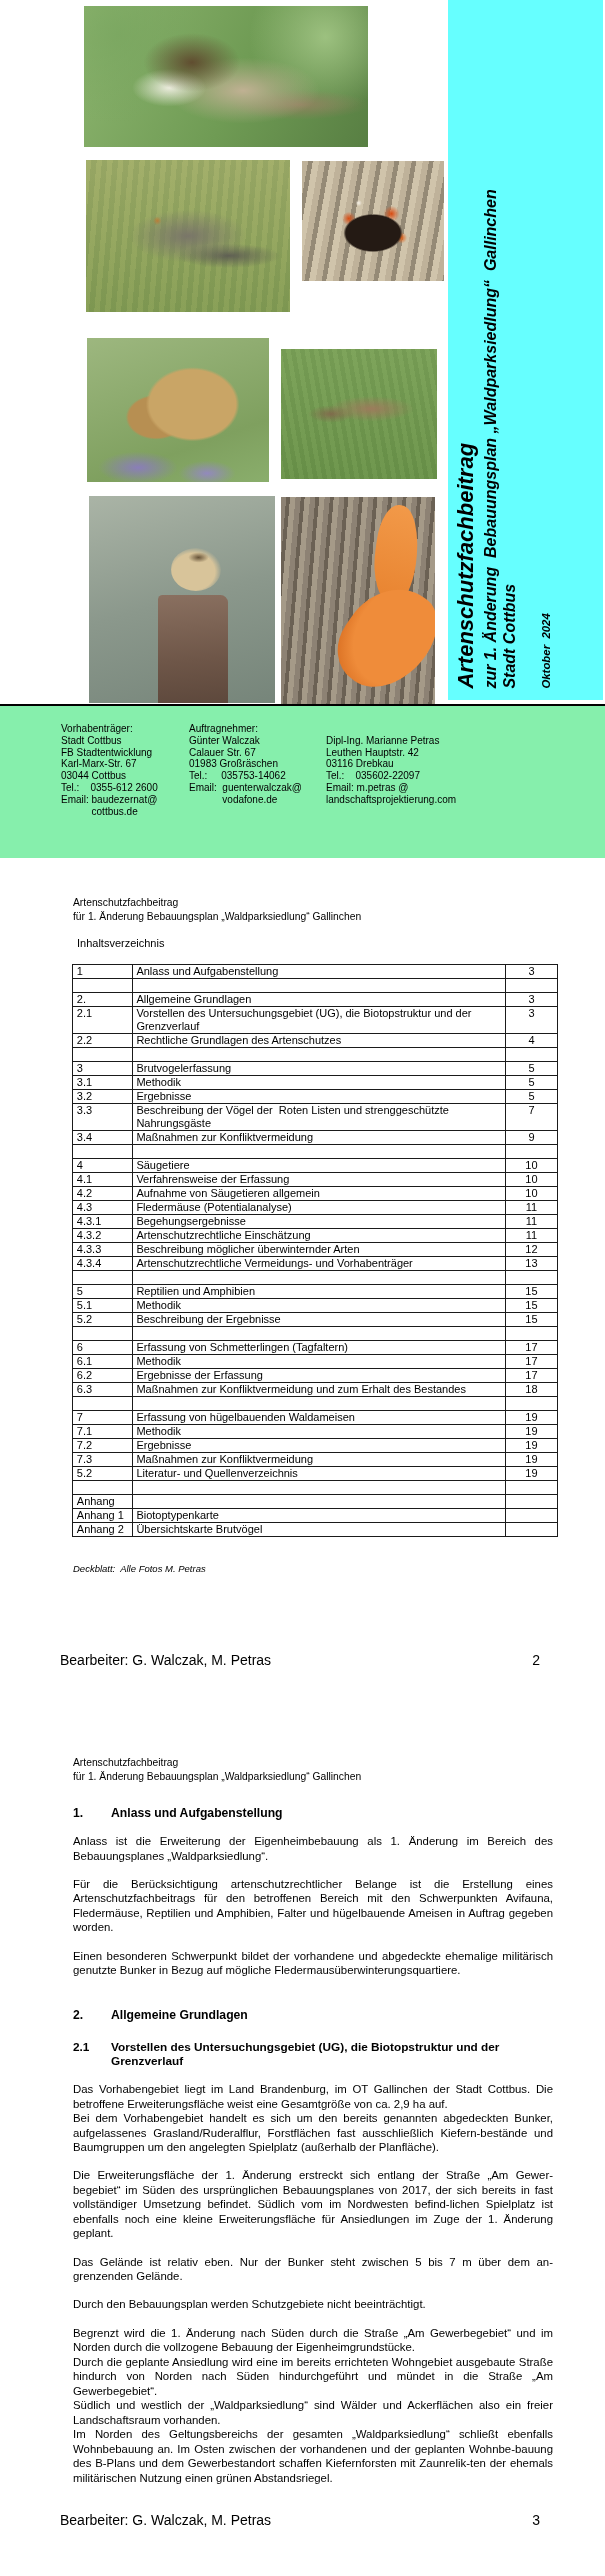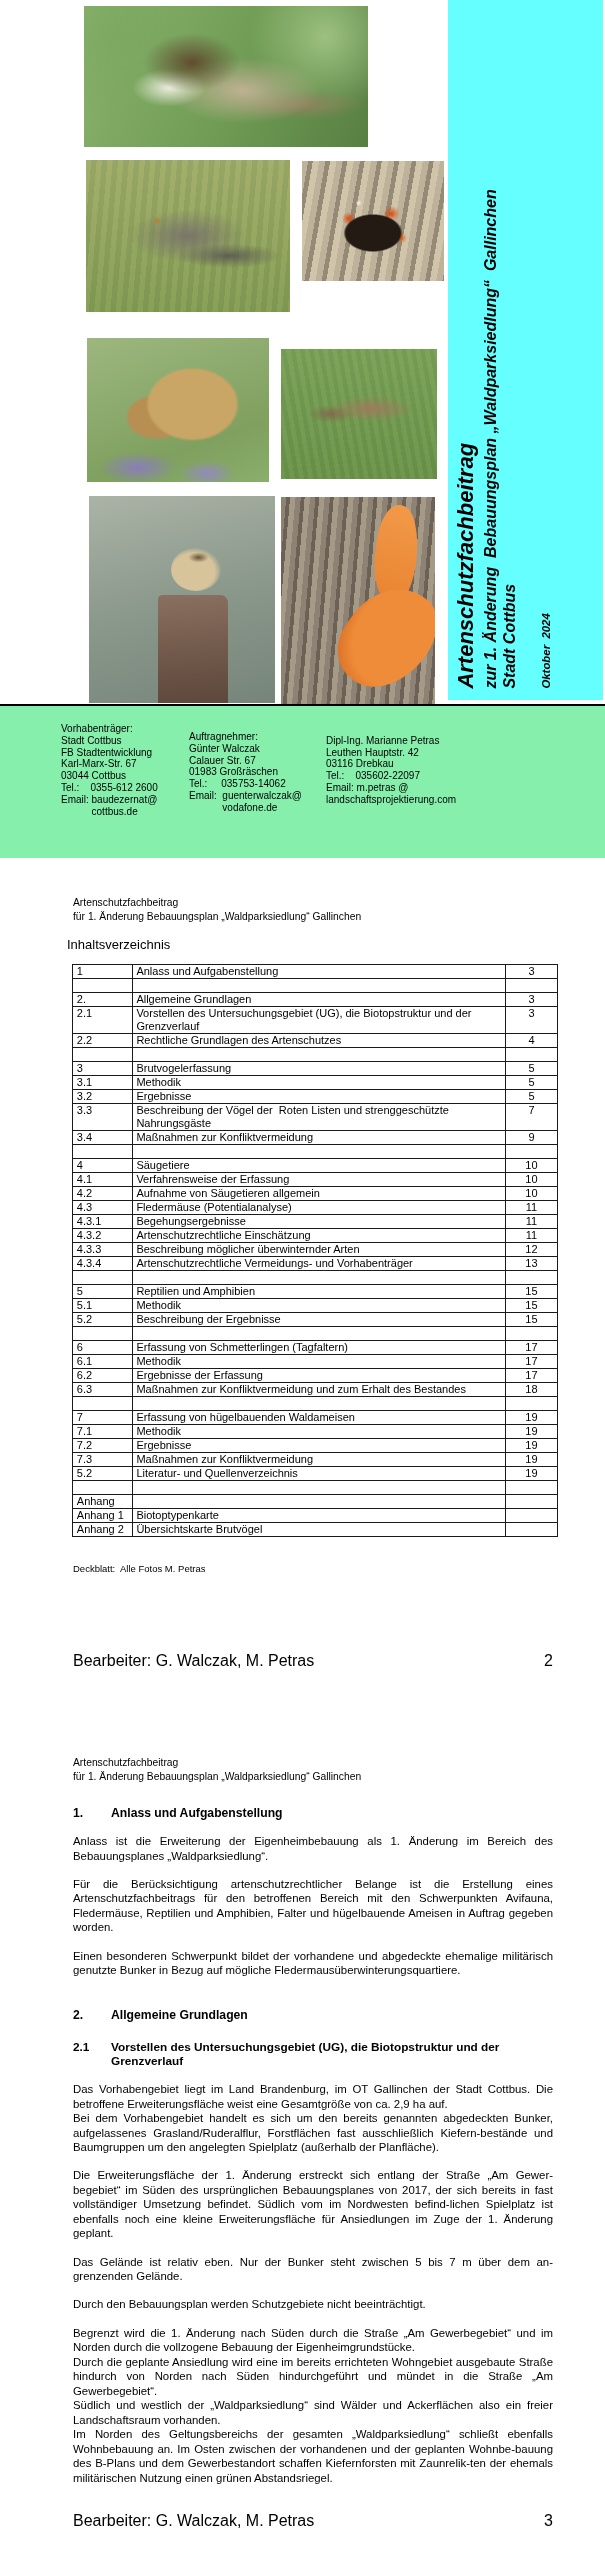--- a/index.html
+++ b/index.html
@@ -72,40 +72,40 @@
   .vt-main{font-size:22px;margin-bottom:3px;}
   .vt-sub{font-size:16px;}
   .vt-city{font-size:16px;margin-top:1.5px;}
   .vt-date{font-size:11.4px;margin-top:20px;}
 
   
   .contact-box{position:absolute;left:0;top:704px;width:605px;height:155px;
     background:#86efac;border-top:2.3px solid #000;box-sizing:border-box;}
   .contact-col{position:absolute;top:17px;font-size:10px;line-height:11.8px;white-space:pre;}
   .contact-col-1{left:61px;}
-  .contact-col-2{left:189px;margin-top:8px;}
+  .contact-col-2{left:189px;}
   .contact-col-3{left:326px;}
 
   
   .running-header{position:absolute;left:73px;top:38px;width:480px;
     font-size:10.3px;line-height:13.7px;}
-  .page-footer{position:absolute;left:73px;top:794px;width:480px;font-size:16px;}
+  .page-footer{position:absolute;left:60px;top:794px;width:480px;font-size:14px;}
   .footer-page-num{position:absolute;right:0;top:0;}
 
   
-  .toc-title{position:absolute;left:67px;top:79px;font-size:13px;}
+  .toc-title{position:absolute;left:77px;top:79px;font-size:11px;}
   .toc-table{position:absolute;left:72px;top:106px;border-collapse:collapse;table-layout:fixed;
     font-size:11px;line-height:13px;}
   .toc-table td{border:0.8px solid #1a1a1a;padding:0 3.8px;vertical-align:top;height:13px;
     white-space:pre-wrap;}
   .toc-table{border:1.5px solid #000;}
   .td-num{width:51px;}
   .td-title{width:365px;}
   .td-page{width:43px;text-align:center;}
-  .cover-credit{position:absolute;left:73px;top:705px;font-size:9.5px;white-space:pre;}
+  .cover-credit{position:absolute;left:73px;top:705px;font-size:9.5px;white-space:pre;font-style:italic;}
 
   
   .body-text{position:absolute;left:73px;top:88px;width:480px;font-size:11.4px;line-height:14.5px;}
   .para{margin:13.7px 0 0 0;text-align:justify;white-space:pre-line;}
   .heading{display:flex;font-weight:bold;margin:13.7px 0 0 0;}
   .heading.h1{font-size:12.2px;margin-top:30.5px;}
   .heading.h2{font-size:11.8px;margin-top:17px;}
   .heading.first{margin-top:0;}
   .h-num{flex:0 0 38px;}
   .h-text{flex:1;}

